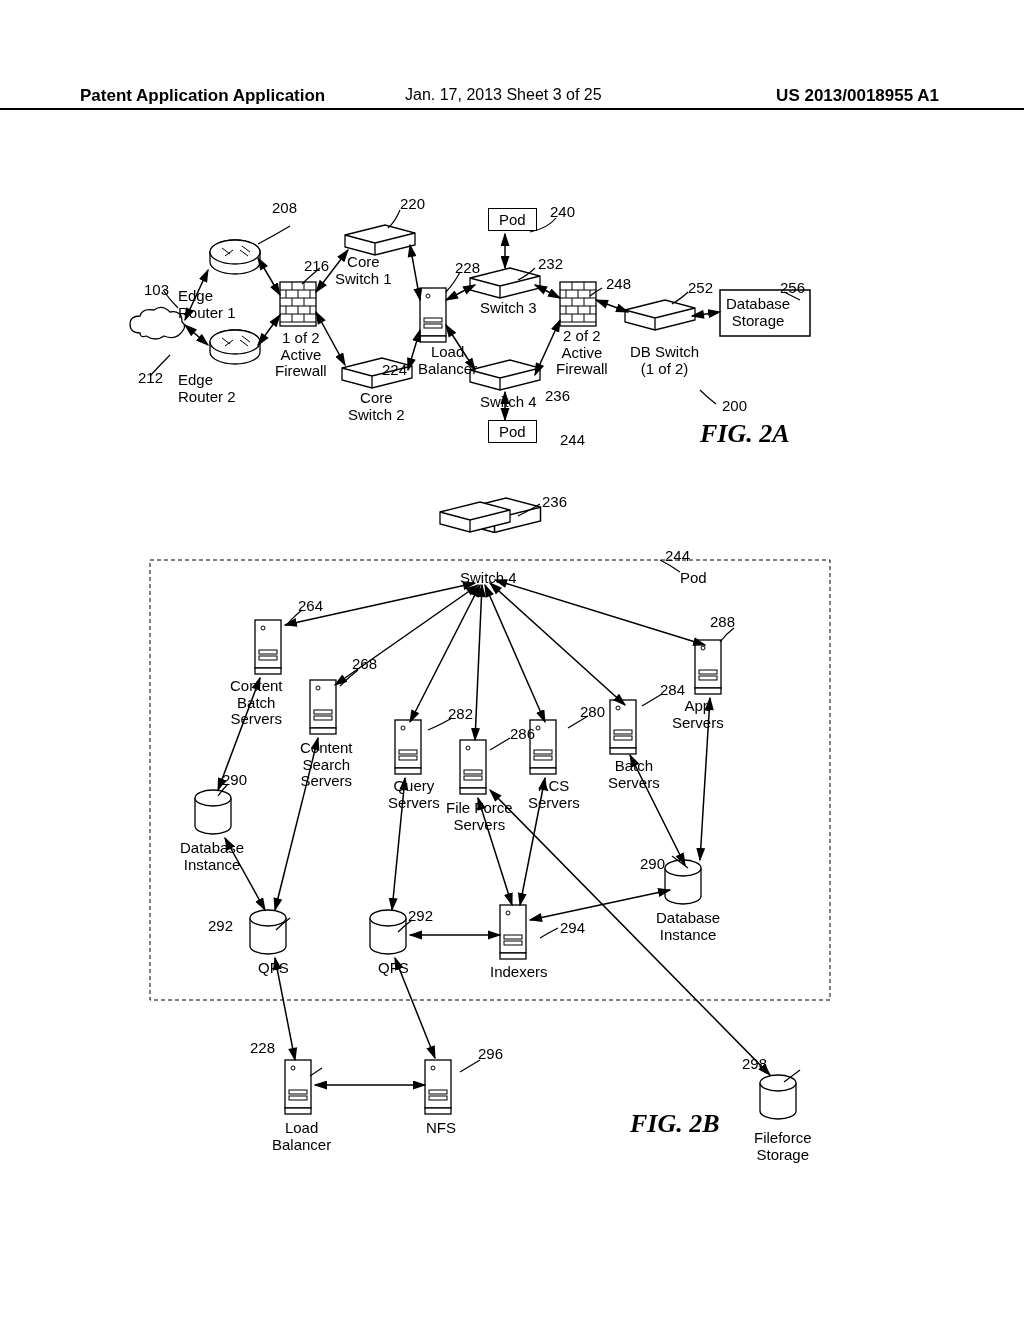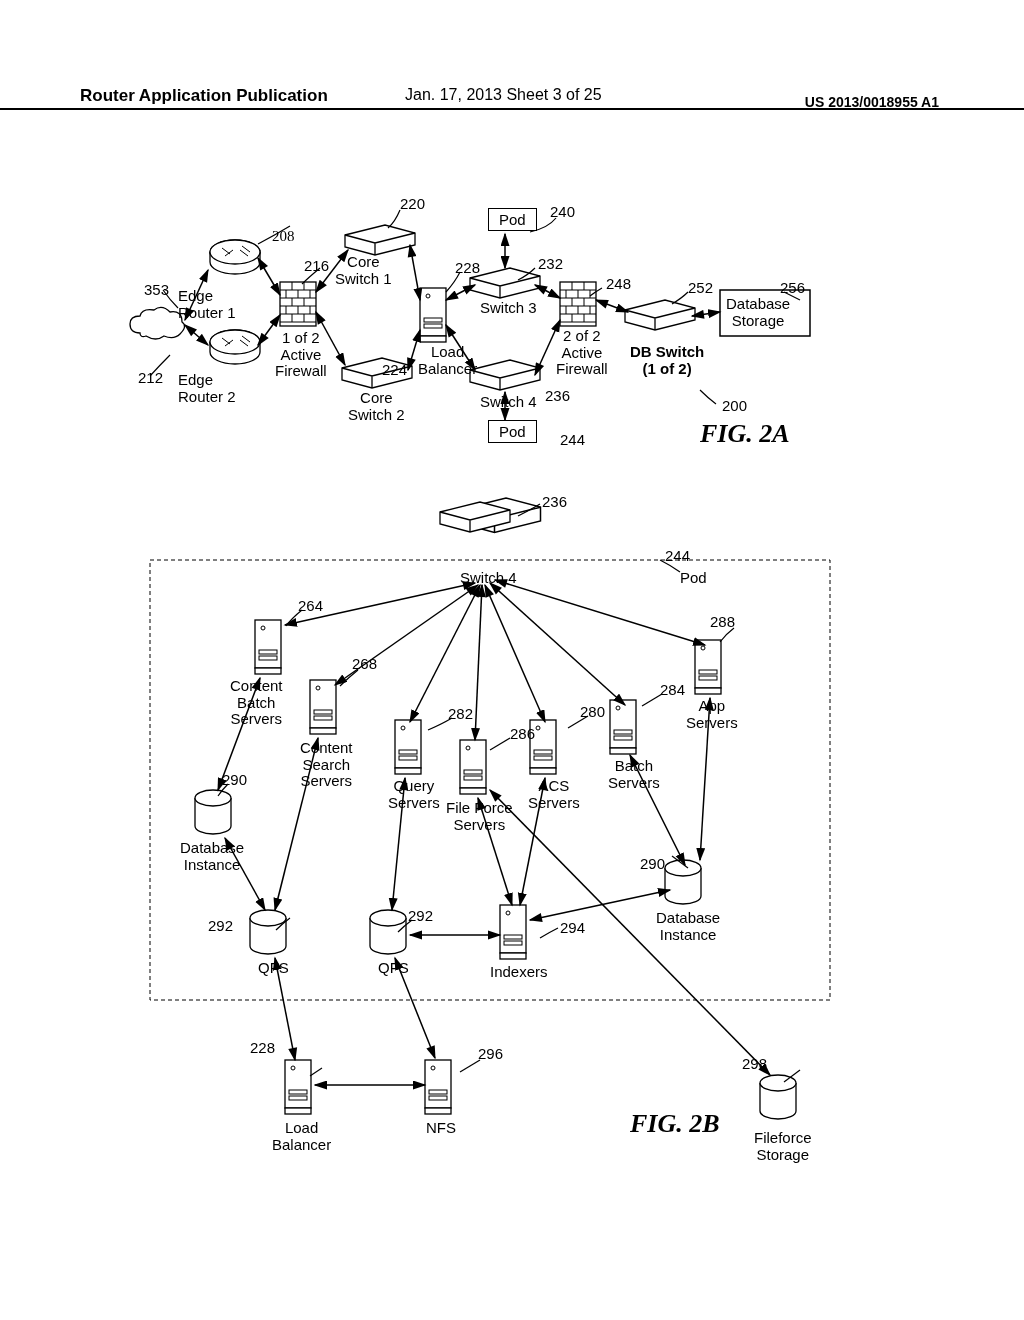--- a/index.html
+++ b/index.html
@@ -28,23 +28,23 @@
   }
   .header-mid {
     position: absolute;
     left: 405px;
     top: 0;
     font-size: 16px;
   }
   .header-right {
     position: absolute;
     right: 85px;
-    top: 8px;
+    top: 0;
     font-weight: bold;
-    font-size: 14px;
+    font-size: 17px;
   }
   .diag {
     position: absolute;
     left: 0;
     top: 0;
     width: 1024px;
     height: 1320px;
   }
   svg { overflow: visible; }
   .lbl {
@@ -70,21 +70,21 @@
     border: 1.5px solid #000;
     padding: 2px 10px;
     font-size: 15px;
     background: #fff;
   }
 </style>
 </head>
 <body>
 
 <div class="header">
-  <span class="header-left">Router Application Publication</span>
+  <span class="header-left">Patent Application Application</span>
   <span class="header-mid">Jan. 17, 2013  Sheet 3 of 25</span>
   <span class="header-right">US 2013/0018955 A1</span>
 </div>
 
 <svg class="diag" width="1024" height="1320" viewBox="0 0 1024 1320">
 <defs>
   <marker id="ah" markerWidth="10" markerHeight="10" refX="8" refY="3" orient="auto">
     <path d="M0,0 L9,3 L0,6 Z" fill="#000"></path>
   </marker>
   <marker id="ahs" markerWidth="10" markerHeight="10" refX="1" refY="3" orient="auto">
@@ -269,44 +269,44 @@
   <path d="M480 1060 Q470 1066 460 1072"></path>
   <path d="M800 1070 Q792 1076 784 1082"></path>
 </g>
 </svg>
 
 <div class="podbox" style="left:488px; top:208px;">Pod</div>
 <div class="podbox" style="left:488px; top:420px;">Pod</div>
 
 <span class="lbl ref" style="left:400px; top:196px;">220</span>
 <span class="lbl ref" style="left:550px; top:204px;">240</span>
-<span class="lbl ref" style="left:272px; top:228px;font-family:Liberation Serif, serif;">208</span>
+<span class="lbl ref" style="left:272px; top:200px;">208</span>
 <span class="lbl ref" style="left:304px; top:258px;">216</span>
-<span class="lbl ref" style="left:144px; top:282px;">353</span>
+<span class="lbl ref" style="left:144px; top:282px;">103</span>
 <span class="lbl ref" style="left:455px; top:260px;">228</span>
 <span class="lbl ref" style="left:538px; top:256px;">232</span>
 <span class="lbl ref" style="left:606px; top:276px;">248</span>
 <span class="lbl ref" style="left:688px; top:280px;">252</span>
 <span class="lbl ref" style="left:780px; top:280px;">256</span>
 <span class="lbl ref" style="left:138px; top:370px;">212</span>
 <span class="lbl ref" style="left:382px; top:362px;">224</span>
 <span class="lbl ref" style="left:545px; top:388px;">236</span>
 <span class="lbl ref" style="left:560px; top:432px;">244</span>
 <span class="lbl ref" style="left:722px; top:398px;">200</span>
 
 <span class="lbl" style="left:178px; top:288px; text-align:left;">Edge<br>Router 1</span>
 <span class="lbl" style="left:178px; top:372px; text-align:left;">Edge<br>Router 2</span>
 <span class="lbl" style="left:275px; top:330px;">1 of 2<br>Active<br>Firewall</span>
 <span class="lbl" style="left:335px; top:254px;">Core<br>Switch 1</span>
 <span class="lbl" style="left:348px; top:390px;">Core<br>Switch 2</span>
 <span class="lbl" style="left:418px; top:344px;">Load<br>Balancer</span>
 <span class="lbl" style="left:480px; top:300px;">Switch 3</span>
 <span class="lbl" style="left:480px; top:394px;">Switch 4</span>
 <span class="lbl" style="left:556px; top:328px;">2 of 2<br>Active<br>Firewall</span>
-<span class="lbl" style="left:630px; top:344px;font-weight:bold;">DB Switch<br>(1 of 2)</span>
+<span class="lbl" style="left:630px; top:344px;">DB Switch<br>(1 of 2)</span>
 <span class="lbl" style="left:726px; top:296px;">Database<br>Storage</span>
 
 <span class="lbl figlbl" style="left:700px; top:420px;">FIG. 2A</span>
 
 <span class="lbl ref" style="left:542px; top:494px;">236</span>
 <span class="lbl ref" style="left:665px; top:548px;">244</span>
 <span class="lbl" style="left:460px; top:570px;">Switch 4</span>
 <span class="lbl" style="left:680px; top:570px;">Pod</span>
 
 <span class="lbl ref" style="left:298px; top:598px;">264</span>
@@ -321,21 +321,21 @@
 <span class="lbl ref" style="left:510px; top:726px;">286</span>
 <span class="lbl" style="left:446px; top:800px;">File Force<br>Servers</span>
 
 <span class="lbl ref" style="left:580px; top:704px;">280</span>
 <span class="lbl" style="left:528px; top:778px;">ACS<br>Servers</span>
 
 <span class="lbl ref" style="left:660px; top:682px;">284</span>
 <span class="lbl" style="left:608px; top:758px;">Batch<br>Servers</span>
 
 <span class="lbl ref" style="left:710px; top:614px;">288</span>
-<span class="lbl" style="left:686px; top:698px;">App<br>Servers</span>
+<span class="lbl" style="left:672px; top:698px;">App<br>Servers</span>
 
 <span class="lbl ref" style="left:222px; top:772px;">290</span>
 <span class="lbl" style="left:180px; top:840px;">Database<br>Instance</span>
 
 <span class="lbl ref" style="left:640px; top:856px;">290</span>
 <span class="lbl" style="left:656px; top:910px;">Database<br>Instance</span>
 
 <span class="lbl ref" style="left:208px; top:918px;">292</span>
 <span class="lbl" style="left:258px; top:960px;">QFS</span>
 

